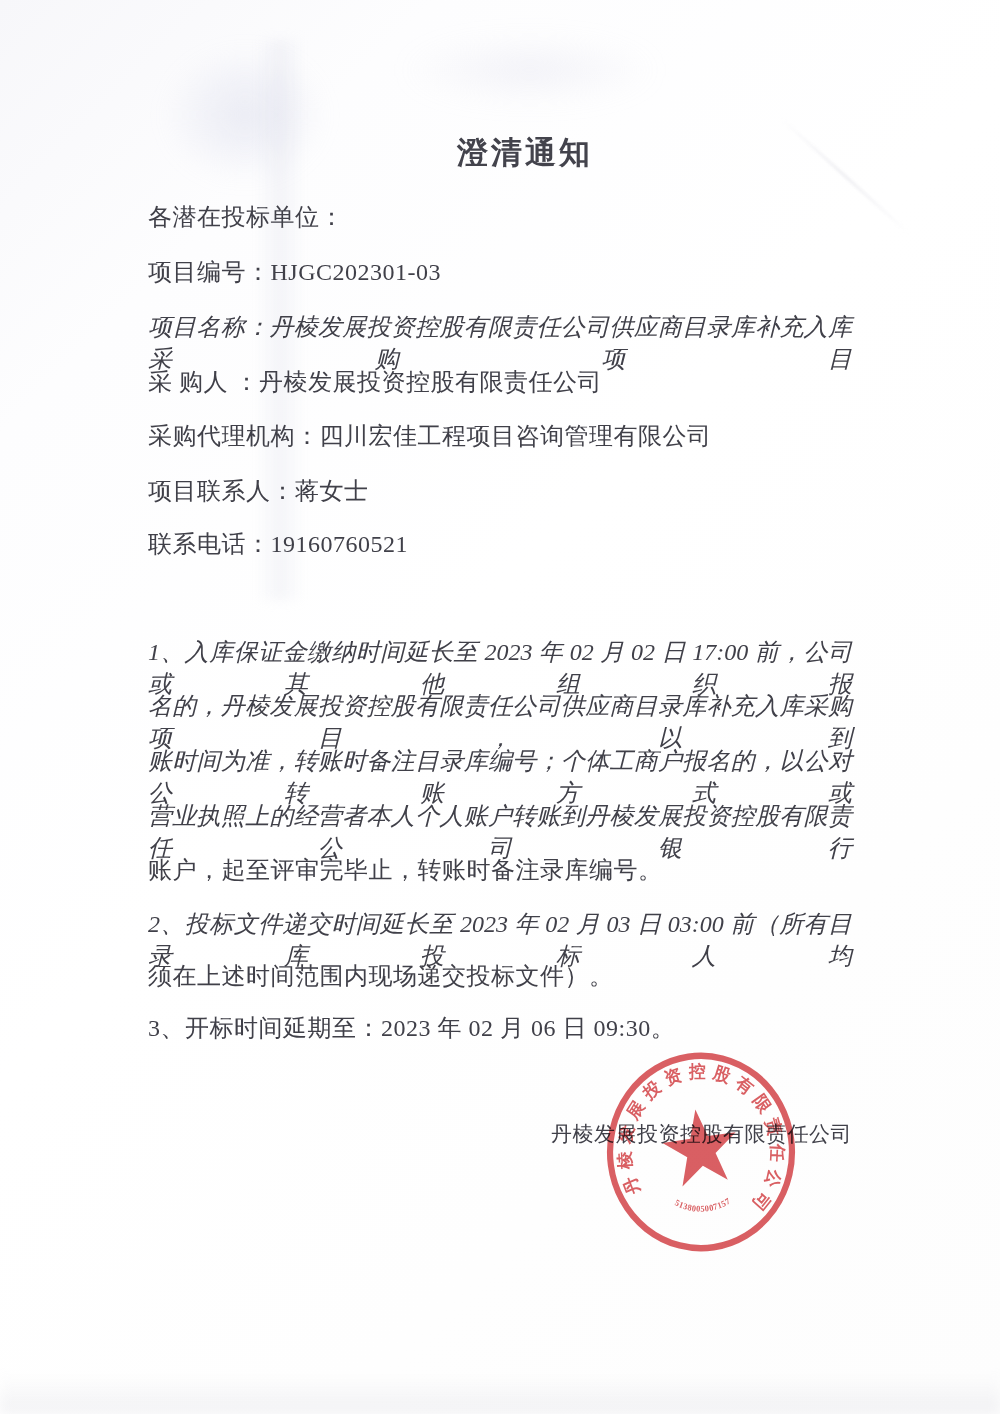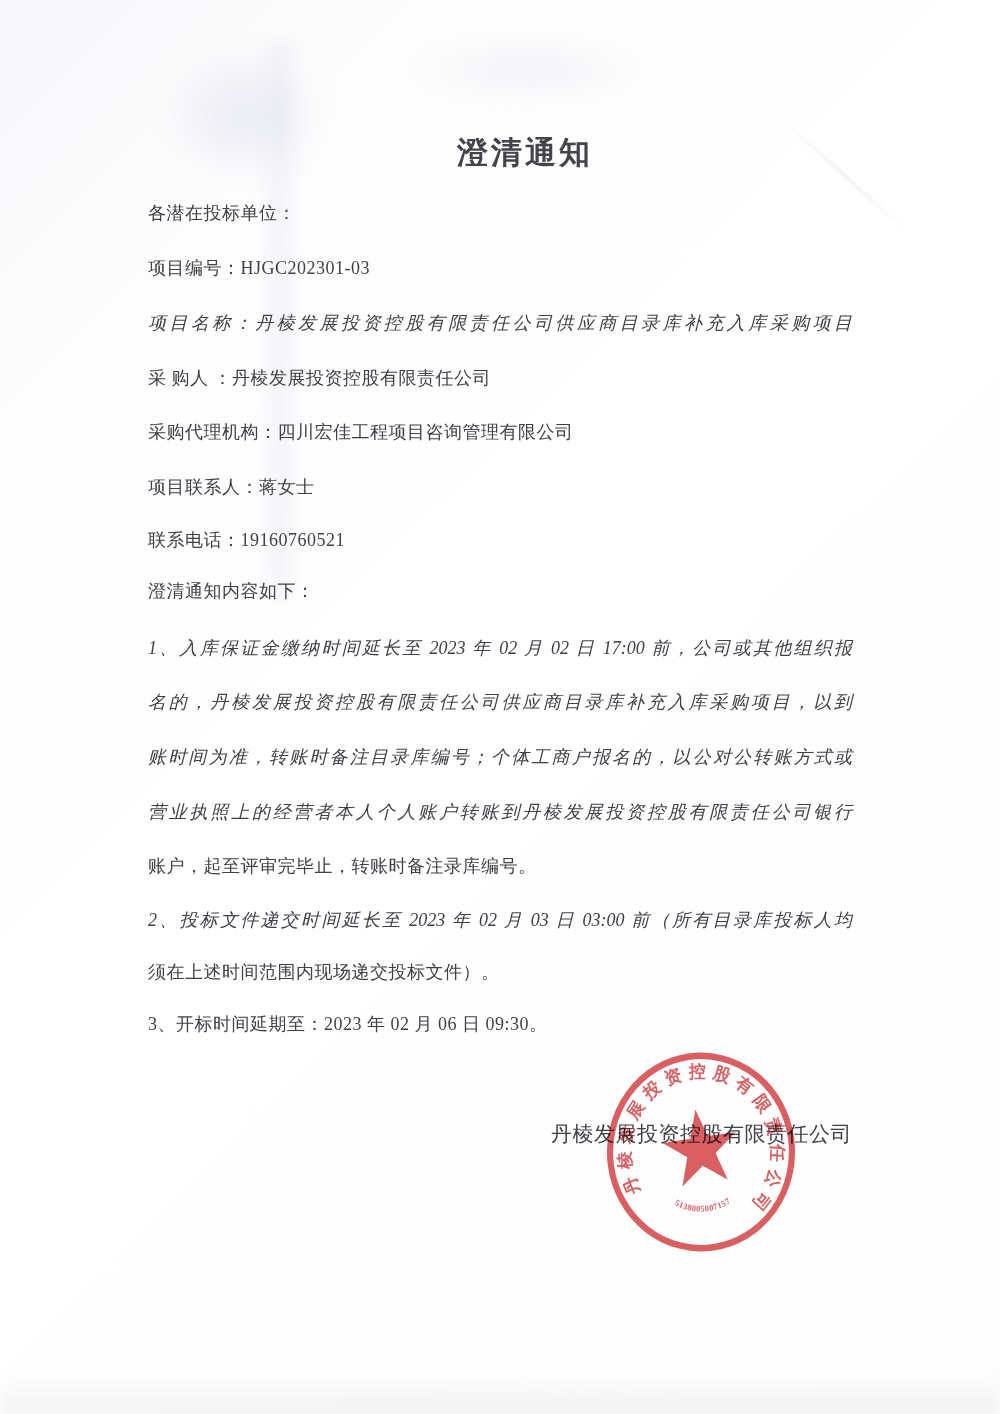--- a/index.html
+++ b/index.html
@@ -44,21 +44,21 @@
 
   .title{
     position:absolute;left:0;top:132px;width:100%;
     text-align:center;
     font-size:31px;font-weight:600;letter-spacing:3px;
     color:#43434c;
     padding-left:25px;
   }
   .line{
     position:absolute;left:148px;width:704px;
-    font-size:18px;color:#404049;
+    font-size:24px;color:#404049;
     letter-spacing:0.5px;
     white-space:nowrap;
   }
   .line.fill{
     white-space:normal;
     text-align:justify;
     text-align-last:justify;
     letter-spacing:0;
     font-style:italic;
   }
@@ -88,21 +88,20 @@
 
   <div class="title">澄清通知</div>
 
   <div class="line" style="top:201px">各潜在投标单位：</div>
   <div class="line" style="top:256px">项目编号：HJGC202301-03</div>
   <div class="line fill" style="top:311px">项目名称：丹棱发展投资控股有限责任公司供应商目录库补充入库采购项目</div>
   <div class="line" style="top:366px">采 购人 ：丹棱发展投资控股有限责任公司</div>
   <div class="line" style="top:420px">采购代理机构：四川宏佳工程项目咨询管理有限公司</div>
   <div class="line" style="top:475px">项目联系人：蒋女士</div>
   <div class="line" style="top:528px">联系电话：19160760521</div>
-  <div class="line" style="top:579px">澄清通知内容如下：</div>
 
   <div class="line fill" style="top:636px">1、入库保证金缴纳时间延长至 2023 年 02 月 02 日 17:00 前，公司或其他组织报</div>
   <div class="line fill" style="top:690px">名的，丹棱发展投资控股有限责任公司供应商目录库补充入库采购项目，以到</div>
   <div class="line fill" style="top:745px">账时间为准，转账时备注目录库编号；个体工商户报名的，以公对公转账方式或</div>
   <div class="line fill" style="top:800px">营业执照上的经营者本人个人账户转账到丹棱发展投资控股有限责任公司银行</div>
   <div class="line" style="top:854px">账户，起至评审完毕止，转账时备注录库编号。</div>
 
   <div class="line fill" style="top:908px">2、投标文件递交时间延长至 2023 年 02 月 03 日 03:00 前（所有目录库投标人均</div>
   <div class="line" style="top:960px">须在上述时间范围内现场递交投标文件）。</div>
 

